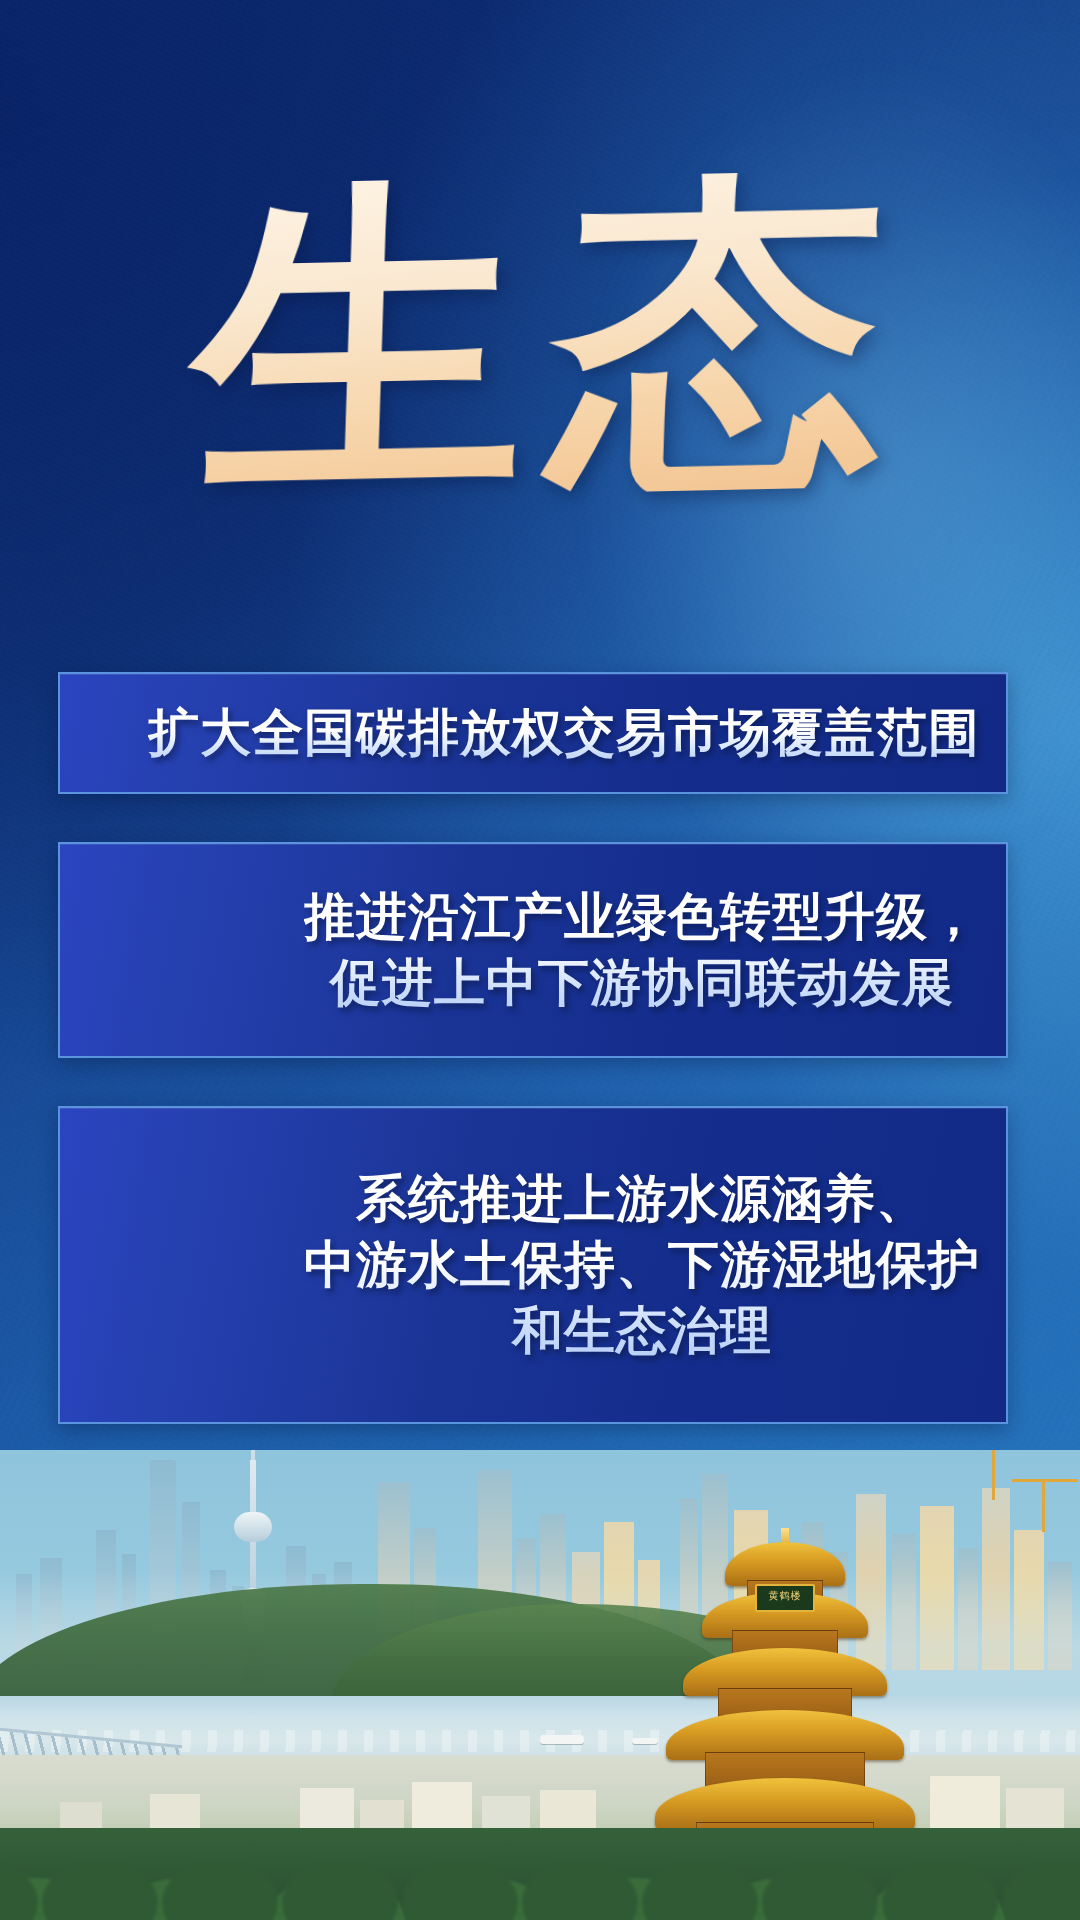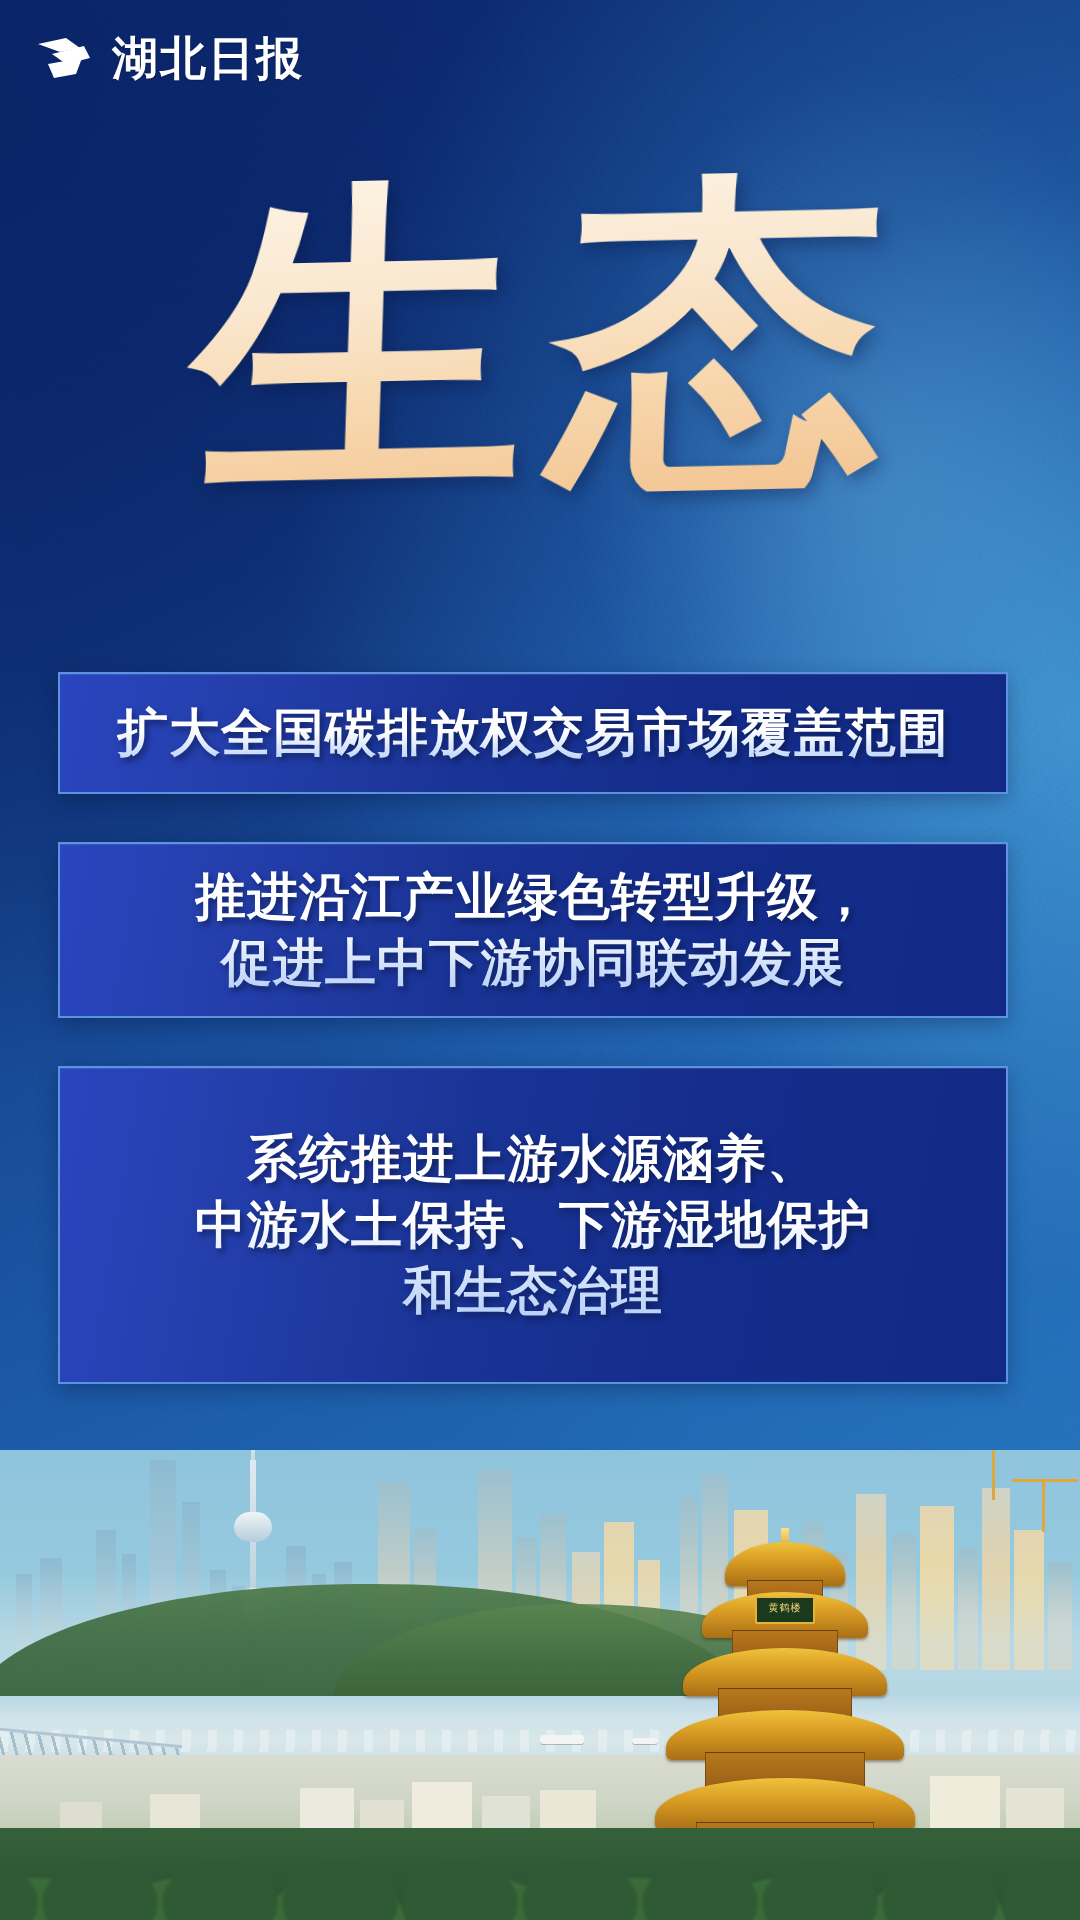--- a/index.html
+++ b/index.html
@@ -46,35 +46,35 @@
      transform:skewX(-3deg) rotate(-1.2deg);
   }
 
   
   .banners{position:absolute;left:58px;right:72px;top:672px;}
   .banner{
      position:relative;box-sizing:border-box;
      border:2px solid #5a93de;
      background:linear-gradient(100deg,#2b44c0 0%,#2540ae 16%,#1a3496 42%,#142d8c 68%,#122a86 100%);
      box-shadow:0 6px 18px rgba(3,17,54,.30), inset 0 1px 0 rgba(255,255,255,.10);
-     display:flex;align-items:center;justify-content:center;
+     display:flex;align-items:center;justify-content:flex-end;
      padding:24px 26px;margin-bottom:48px;
   }
   .banner:last-child{margin-bottom:0;}
   .banner-text{
      font-family:"DejaVu Sans","Liberation Sans",sans-serif;
      font-weight:700;font-size:51px;line-height:1.30;text-align:center;
      letter-spacing:1px;white-space:pre-line;
      background:linear-gradient(180deg,#ffffff 0%,#ffffff 46%,#cfe0fb 78%,#b6cdf6 100%);
      -webkit-background-clip:text;background-clip:text;color:transparent;
      -webkit-text-fill-color:transparent;
      filter:drop-shadow(3px 4px 3px rgba(6,16,52,.55));
   }
   .b1{height:122px;}
-  .b2{height:176px;}
+  .b2{height:216px;}
   .b3{height:318px;}
 
   
   .photo{position:absolute;left:0;right:0;bottom:0;height:470px;overflow:hidden;}
   .sky{position:absolute;inset:0;
      background:linear-gradient(180deg,#8fc4dd 0%,#95c9de 26%,#a7d2e1 52%,#b9d9e2 70%,#bcd8dd 100%);}
   .haze{position:absolute;left:0;right:0;top:120px;height:170px;
      background:linear-gradient(180deg,rgba(197,222,235,0) 0%,rgba(205,225,232,.55) 45%,rgba(197,220,230,.25) 100%);}
 
   
@@ -135,48 +135,38 @@
   .ycrane{position:absolute;left:655px;bottom:58px;width:260px;height:330px;}
   .yc-roof{position:absolute;left:50%;transform:translateX(-50%);
      background:linear-gradient(180deg,#f0c23c 0%,#d79a22 45%,#a96f16 100%);
      border-radius:52% 52% 6px 6px / 78% 78% 6px 6px;
      box-shadow:0 2px 3px rgba(60,35,5,.45);}
   .yc-body{position:absolute;left:50%;transform:translateX(-50%);
      background:linear-gradient(180deg,#b8771d 0%,#8e5714 100%);
      border:1px solid rgba(60,30,4,.45);}
   .yc-top{position:absolute;left:50%;transform:translateX(-50%);bottom:312px;width:8px;height:22px;
      background:linear-gradient(180deg,#ffe08a,#d8a52c);}
-  .yc-plaque{position:absolute;left:50%;transform:translateX(-50%);bottom:238px;
+  .yc-plaque{position:absolute;left:50%;transform:translateX(-50%);bottom:250px;
      width:56px;height:24px;background:#1b3a1d;border:2px solid #e3b43a;border-radius:2px;}
   .yc-plaque span{display:block;color:#f4d67a;font-size:10px;text-align:center;line-height:20px;letter-spacing:1px;}
 
   
   .crane{position:absolute;background:#e0a83c;}
   .crane-mast{width:3px;}
   .crane-jib{height:3px;}
 </style>
 </head>
 <body>
 
 <div class="poster">
 
   <div class="bg"></div>
   <div class="bg-noise"></div>
   <div class="bg-sheen"></div>
 
-  <div class="logo">
-    <span class="logo-mark">
-      <svg width="62" height="48" viewBox="0 0 62 48" aria-hidden="true">
-        <path d="M2 10 L30 4 L44 14 L24 18 Z" fill="#ffffff"></path>
-        <path d="M16 20 L48 12 L54 24 L30 30 Z" fill="#ffffff"></path>
-        <path d="M12 30 L46 24 L40 40 L18 44 Z" fill="#ffffff"></path>
-      </svg>
-    </span>
-    <span class="logo-text">湖北日报</span>
-  </div>
 
   <div class="title-wrap">
     <div class="title">生态</div>
   </div>
 
   <div class="banners">
 
     <div class="banner b1">
       <div class="banner-text">扩大全国碳排放权交易市场覆盖范围</div>
     </div>

